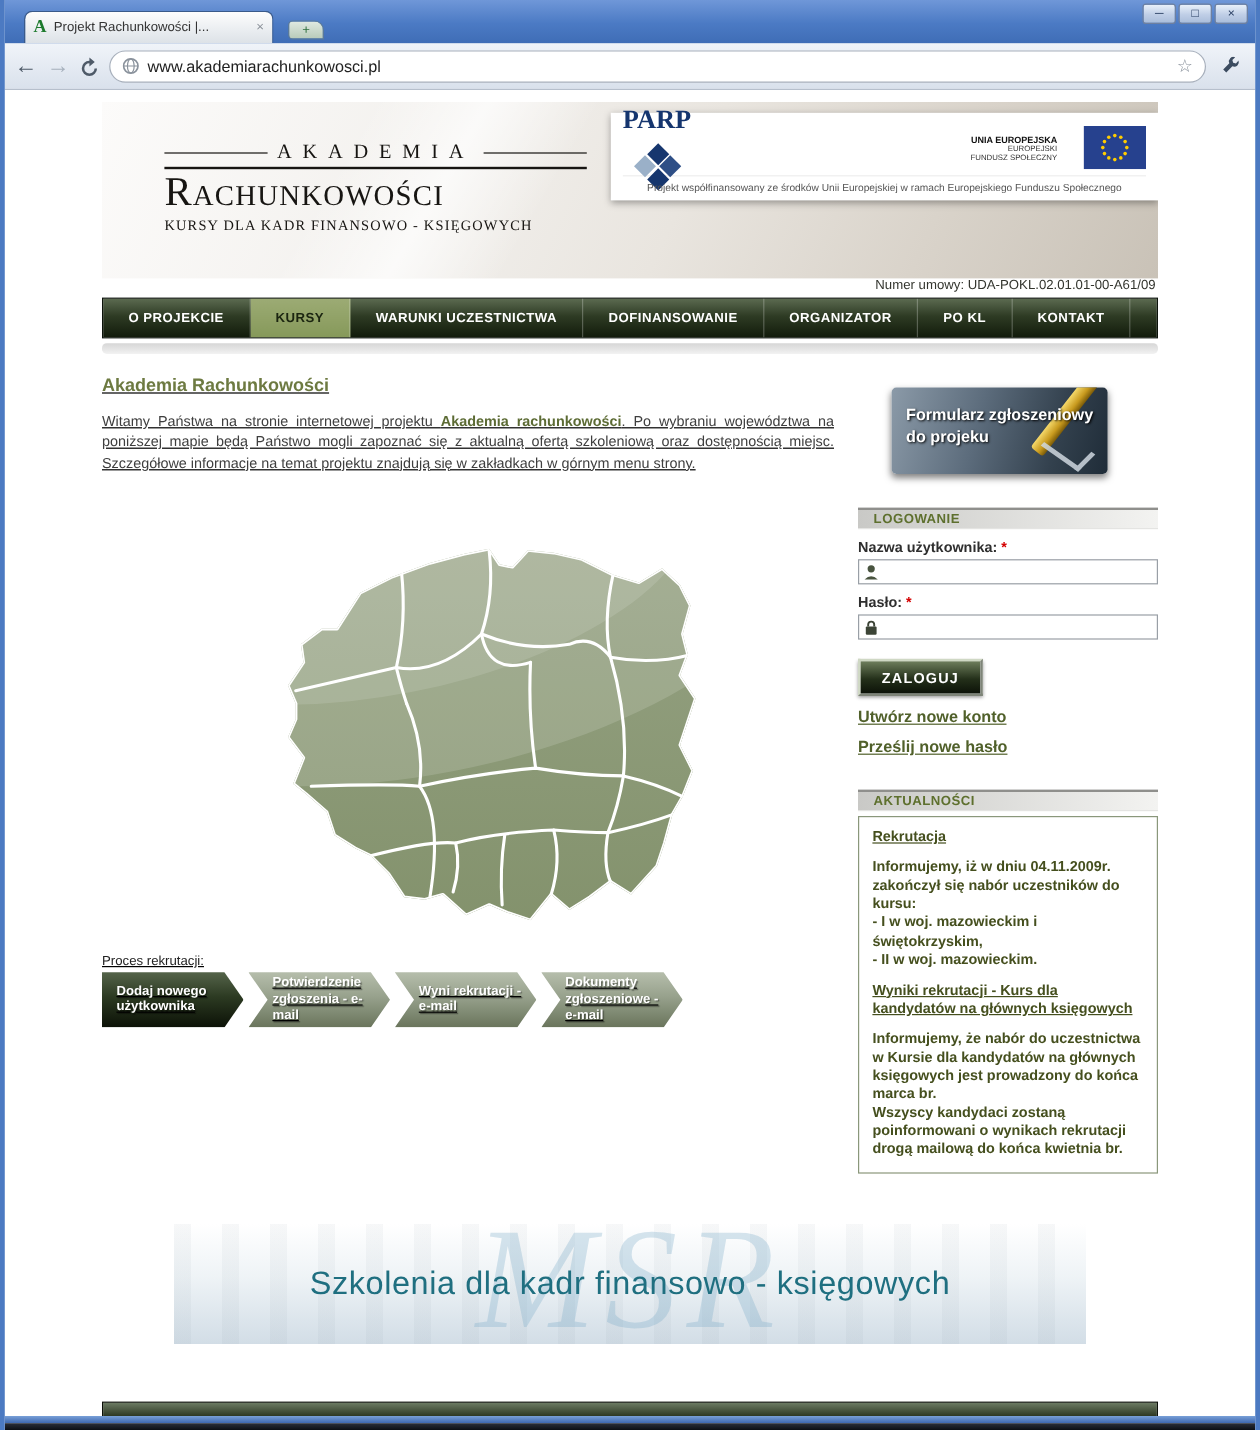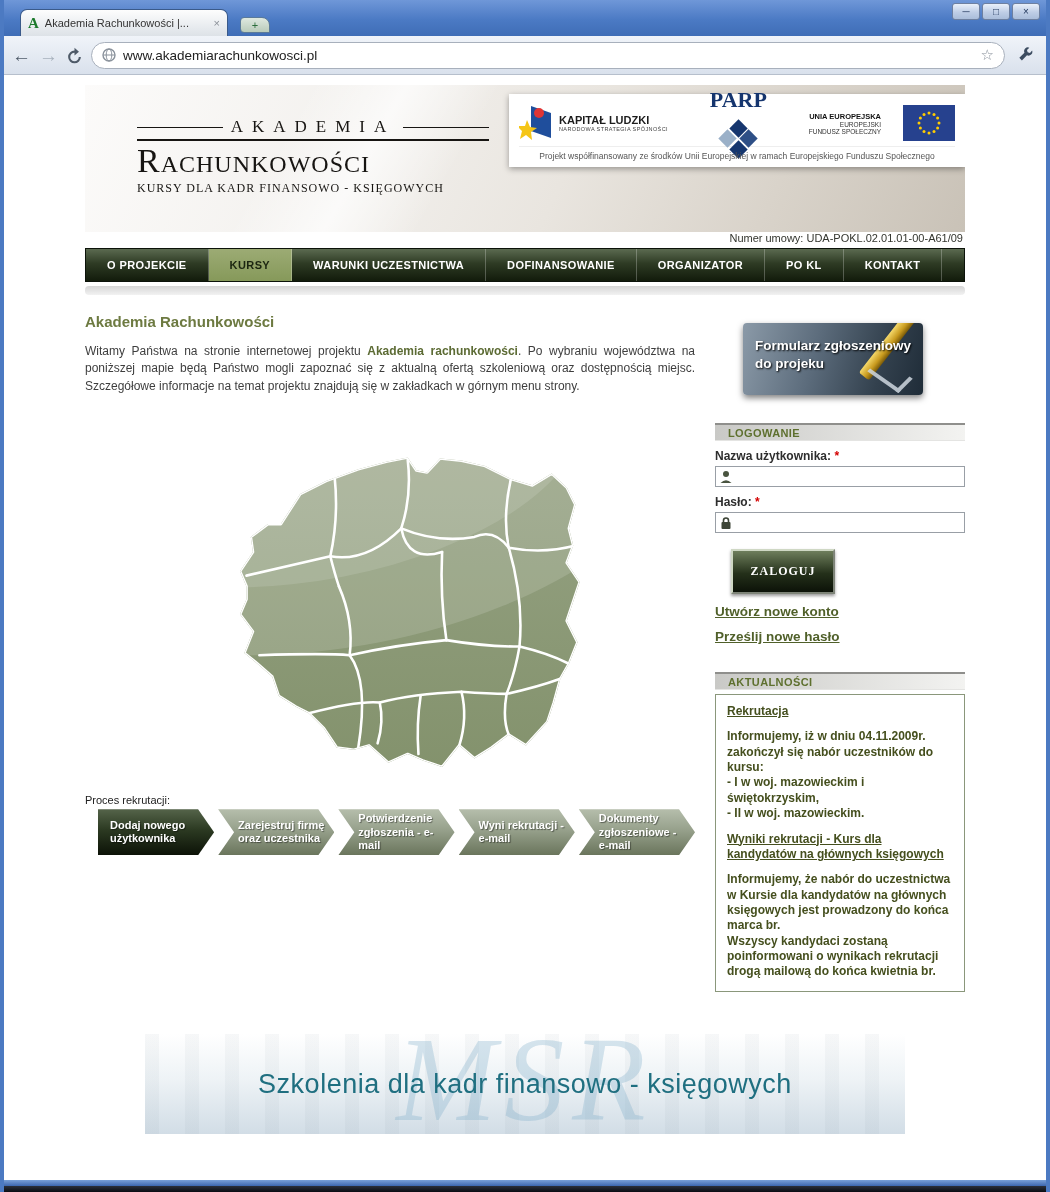--- a/index.html
+++ b/index.html
@@ -67,58 +67,58 @@
   
   .mainnav { height:34px; display:flex; background:linear-gradient(#5b6a50 0%, #2e3b24 45%, #121b0b 100%);
              border:1px solid #0c130a; }
   .nav-item { padding:16px 21px; display:flex; align-items:center; color:#fff; font-size:11px; font-weight:bold;
               letter-spacing:.4px; cursor:pointer; border-right:1px solid rgba(255,255,255,.25); }
   .nav-item.active { background:linear-gradient(#9cab74,#86995a); color:#1b2510; }
   .substrip { height:9px; margin-top:4px; border-radius:4px; background:linear-gradient(#d6d6d6,#f2f2f2); }
 
   
   .main { display:flex; margin-top:16px; }
-  .colL { width:610px; }
+  .colL { width:610px;text-decoration:underline; }
   .colR { width:250px; margin-left:20px; }
   h1.page-title { font-size:15px; color:#6d7a41; margin:2px 0 13px; }
   .intro { font-size:12px; line-height:1.45; color:#3e3e3e; text-align:justify; }
   .intro b { color:#5c6b34; }
   .map-wrap { margin:30px 0 0 112px; width:430px; }
   .proc-label { font-size:11px; color:#222; margin:10px 0 3px; }
   .steps { display:flex; }
   .step { width:118px; height:46px; margin-right:4px; display:flex; align-items:center;
           padding:3px 10px 3px 20px; color:#fff; font-size:11px; font-weight:bold; line-height:1.2;
           text-shadow:1px 1px 1px rgba(0,0,0,.45); cursor:pointer;
           background:linear-gradient(#b6beac 0%, #97a18c 45%, #6a755c 100%);
           clip-path:polygon(0 0, calc(100% - 16px) 0, 100% 50%, calc(100% - 16px) 100%, 0 100%, 16px 50%); }
   .step.first { background:linear-gradient(#55644a 0%, #2c3a22 45%, #0c1207 100%);
-          clip-path:polygon(0 0, calc(100% - 16px) 0, 100% 50%, calc(100% - 16px) 100%, 0 100%); padding-left:12px;margin-left:13px; }
+          clip-path:polygon(0 0, calc(100% - 16px) 0, 100% 50%, calc(100% - 16px) 100%, 0 100%); padding-left:12px; }
   .step:last-child { margin-right:0; }
 
   
   .form-banner { margin:12px auto 0 28px; width:180px; height:72px; border-radius:4px; position:relative;
       overflow:hidden; cursor:pointer; box-shadow:0 3px 6px rgba(0,0,0,.5); 
       background:linear-gradient(105deg,#8b9aa8 0%,#5c6c7c 40%,#33414e 75%,#1f2c38 100%); }
   .form-banner::before { content:""; position:absolute; right:28px; top:-18px; width:13px; height:80px;
       background:linear-gradient(90deg,#f5d96b,#c89a1e 60%,#7a5a08); transform:rotate(38deg); border-radius:3px; }
   .form-banner::after { content:""; position:absolute; right:14px; bottom:10px; width:34px; height:16px;
       border-right:4px solid #cfd8e0; border-bottom:4px solid #cfd8e0; transform:rotate(35deg) skewX(-10deg); opacity:.85; }
   .form-banner span { position:absolute; left:12px; top:14px; width:160px; color:#fff; font-size:13.5px;
       font-weight:bold; line-height:1.3; text-shadow:1px 1px 2px #000; }
   .side-head { margin-top:28px; height:18px; border-top:2px solid #8f8f8c; border-bottom:1px solid #e4e4e2;
       background:linear-gradient(90deg,#c9c9c6,#f3f3f1); font-size:11px; font-weight:bold; color:#5e702e;
       letter-spacing:.4px; padding:2px 0 0 13px; }
   .fld-label { font-size:12px; font-weight:bold; color:#2e2e2e; margin:8px 0 3px; }
   .req { color:#d40000; }
   .fld { position:relative; }
   .fld input { width:250px; height:21px; border:1px solid #999fa6; padding:0 4px 0 22px; font-size:12px; background:#fff; }
   .fld svg { position:absolute; left:4px; top:4px; }
-  .btn-login { margin-top:16px; width:104px; height:45px; border:2px outset #cfd8c4; cursor:pointer;
+  .btn-login { margin-top:16px; width:104px; height:31px; border:2px outset #cfd8c4; cursor:pointer;
       background:linear-gradient(#6e7e5c 0%, #24301a 55%, #0c1208 100%); color:#fff; font-size:12px;
-      font-weight:bold; letter-spacing:1px; font-family:Liberation Serif, serif; box-shadow:0 2px 3px rgba(0,0,0,.4);margin-left:16px; }
+      font-weight:bold; letter-spacing:1px; font-family:Liberation Sans, sans-serif; box-shadow:0 2px 3px rgba(0,0,0,.4); }
   .side-link { display:block; margin-top:10px; font-size:13.5px; font-weight:bold; color:#50602a;
       text-decoration:underline; cursor:pointer; }
   .news-box { margin-top:4px; border:1px solid #8a977b; padding:9px 11px; font-size:12px; font-weight:bold;
       color:#454f1e; line-height:1.28; }
   .news-link { display:inline-block; text-decoration:underline; cursor:pointer; color:#454f1e; margin-bottom:10px; }
   .news-p { white-space:pre-line; margin-bottom:10px; }
   .news-p:last-child { margin-bottom:2px; }
 
   
   .msr { margin:42px 0 0 60px; width:760px; height:100px; position:relative; overflow:hidden;
@@ -143,21 +143,21 @@
 <div class="window">
 
   <div class="titlebar">
     <div class="win-controls">
       <div class="win-btn"><span>─</span></div>
       <div class="win-btn"><span>□</span></div>
       <div class="win-btn"><span>×</span></div>
     </div>
     <div class="tab">
       <span class="favicon">A</span>
-      <span class="tab-title">Akademia Rachunkowości |...</span>
+      <span class="tab-title">Projekt Rachunkowości |...</span>
       <span class="tab-close">×</span>
     </div>
     <div class="newtab"><span>+</span></div>
   </div>
 
   <div class="toolbar">
     <span class="nav-arrow">←</span>
     <span class="nav-arrow disabled">→</span>
     <span class="reload-ic">
       <svg width="17" height="17" viewBox="0 0 16 16">
@@ -186,31 +186,20 @@
       <div class="site-header">
         <div class="logo">
           <div class="logo-l1">
               <span>AKADEMIA</span>
             </div>
           <div class="logo-l2">Rachunkowości</div>
           <div class="logo-l3">KURSY DLA KADR FINANSOWO - KSIĘGOWYCH</div>
         </div>
         <div class="eu-box">
           <div class="eu-row">
-            <div class="kl">
-              <svg width="34" height="38" viewBox="0 0 34 38">
-                <polygon points="12,2 32,9 32,34 12,27" fill="#1f4e9c"></polygon>
-                <circle cx="20" cy="9" r="5" fill="#e03535"></circle>
-                <polygon points="8,16 11,23 18,24 12,28 13,36 7,31 1,35 3,27 -2,22 6,22" fill="#f5c516"></polygon>
-              </svg>
-              <div>
-                <div class="kl-t1">KAPITAŁ LUDZKI</div>
-                <div class="kl-t2">NARODOWA STRATEGIA SPÓJNOŚCI</div>
-              </div>
-            </div>
             <div class="parp">
               <span class="parp-word">PARP</span>
               <svg width="40" height="40" viewBox="0 0 40 40">
                 <rect x="3" y="13" width="13" height="13" transform="rotate(45 9.5 19.5)" fill="#9ab0c8"></rect>
                 <rect x="14" y="3" width="13" height="13" transform="rotate(45 20.5 9.5)" fill="#16366e"></rect>
                 <rect x="14" y="24" width="13" height="13" transform="rotate(45 20.5 30.5)" fill="#16366e"></rect>
                 <rect x="24" y="13" width="13" height="13" transform="rotate(45 30.5 19.5)" fill="#2e4f86"></rect>
               </svg>
             </div>
             <div class="eu-right">
@@ -296,23 +285,20 @@
               </g>
             </svg>
           </div>
 
           <div class="proc-label">Proces rekrutacji:</div>
           <div class="steps">
             <div class="step first">
                 <span>Dodaj nowego użytkownika</span>
               </div>
             <div class="step">
-                <span>Zarejestruj firmę oraz uczestnika</span>
-              </div>
-            <div class="step">
                 <span>Potwierdzenie zgłoszenia - e-mail</span>
               </div>
             <div class="step">
                 <span>Wyni rekrutacji - e-mail</span>
               </div>
             <div class="step">
                 <span>Dokumenty zgłoszeniowe - e-mail</span>
               </div>
           </div>
         </div>

